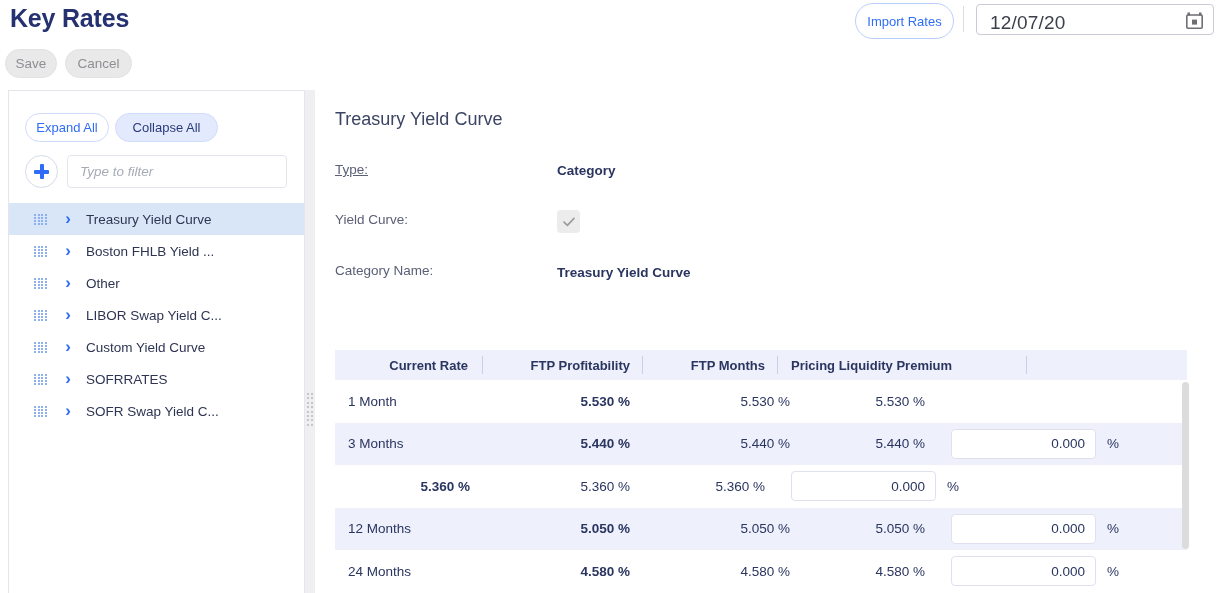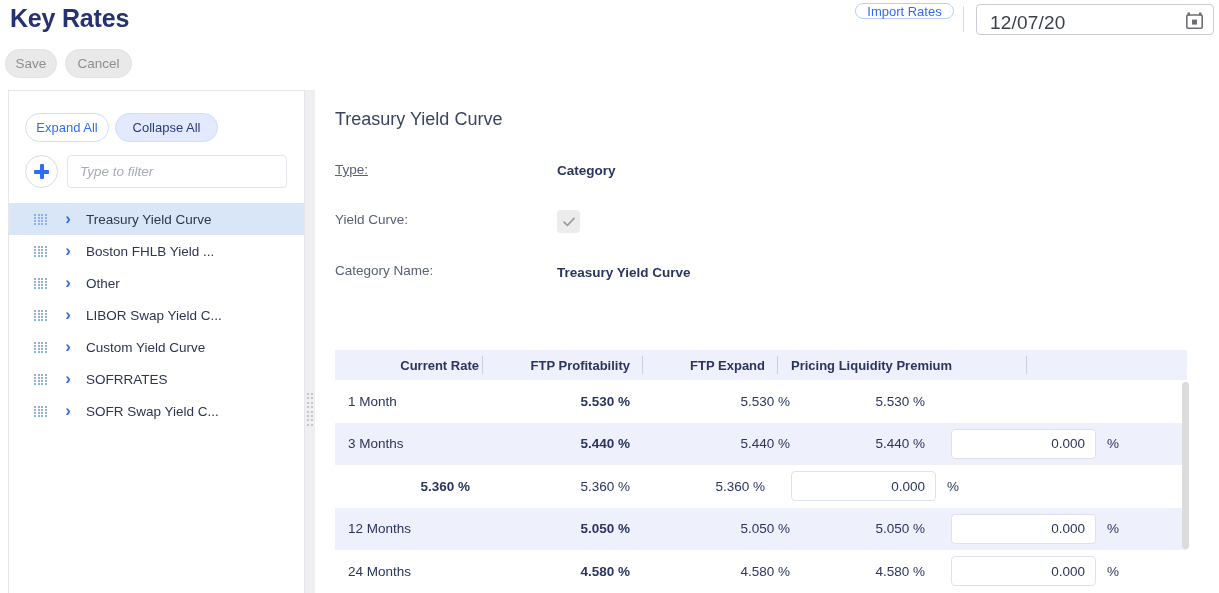--- a/index.html
+++ b/index.html
@@ -25,21 +25,21 @@
   }
   .btn-save {
     position:absolute; left:5px; top:49px; width:52px; height:29px;
     background:#e9e9ea; color:#8e8e93; border:1px solid #e2e2e4;
   }
   .btn-cancel {
     position:absolute; left:65px; top:49px; width:67px; height:29px;
     background:#e9e9ea; color:#8e8e93; border:1px solid #e2e2e4;
   }
   .btn-import {
-    position:absolute; left:855px; top:3px; width:99px; height:16px;
+    position:absolute; left:855px; top:3px; width:99px; height:36px;
     background:#ffffff; color:#2f6df6; border:1px solid #b9cffb; font-size:13px;
   }
   .vdivider { position:absolute; left:963px; top:6px; width:1px; height:26px; background:#dcdde3; }
   .date-field {
     position:absolute; left:976px; top:4px; width:238px; height:31px;
     border:1px solid #c9ccd6; border-radius:4px; background:#fff;
   }
   .date-text {
     position:absolute; left:13px; top:7px; font-size:19px; color:#3b3f4a;
     letter-spacing:0.2px;
@@ -122,21 +122,21 @@
     display:flex; align-items:center;
   }
   .th {
     font-size:13px; color:#2a3560; font-weight:700; position:relative;
     height:30px; display:flex; align-items:center;
   }
   .th .sep {
     position:absolute; right:0; top:6px; width:1px; height:18px; background:#c9cfe6;
   }
   .th-term      { width:160px; padding-left:13px; justify-content:flex-start; }
-  .th-current   { width:148px; padding-right:4px; justify-content:flex-end; }
+  .th-current   { width:148px; padding-right:15px; justify-content:flex-end; }
   .th-ftpprof   { width:160px; padding-right:13px; justify-content:flex-end; }
   .th-ftpprice  { width:135px; padding-right:13px; justify-content:flex-end; }
   .th-plp       { width:249px; padding-left:13px; justify-content:flex-start; }
 
   .trow { position:relative; height:42.5px; display:flex; align-items:center; background:#fff; }
   .trow.alt { background:#eef0fb; }
   .td { height:42.5px; display:flex; align-items:center; font-size:13.5px; color:#2a3560; }
   .td-term     { width:160px; padding-left:13px; }
   .td-current  { width:148px; padding-right:13px; justify-content:flex-end; font-weight:700; }
   .td-ftpprof  { width:160px; padding-right:13px; justify-content:flex-end; }
@@ -390,21 +390,21 @@
       <div class="thead" id="thead">
           <div class="th th-current">
             <span>Current Rate</span>
             <span class="sep"></span>
           </div>
           <div class="th th-ftpprof">
             <span>FTP Profitability</span>
             <span class="sep"></span>
           </div>
           <div class="th th-ftpprice">
-            <span>FTP Expand</span>
+            <span>FTP Months</span>
             <span class="sep"></span>
           </div>
           <div class="th th-plp">
             <span>Pricing Liquidity Premium</span>
             <span class="sep"></span>
           </div>
         </div>
       <div id="tbody">
           <div class="trow">
             <div class="td td-term">1 Month</div>

